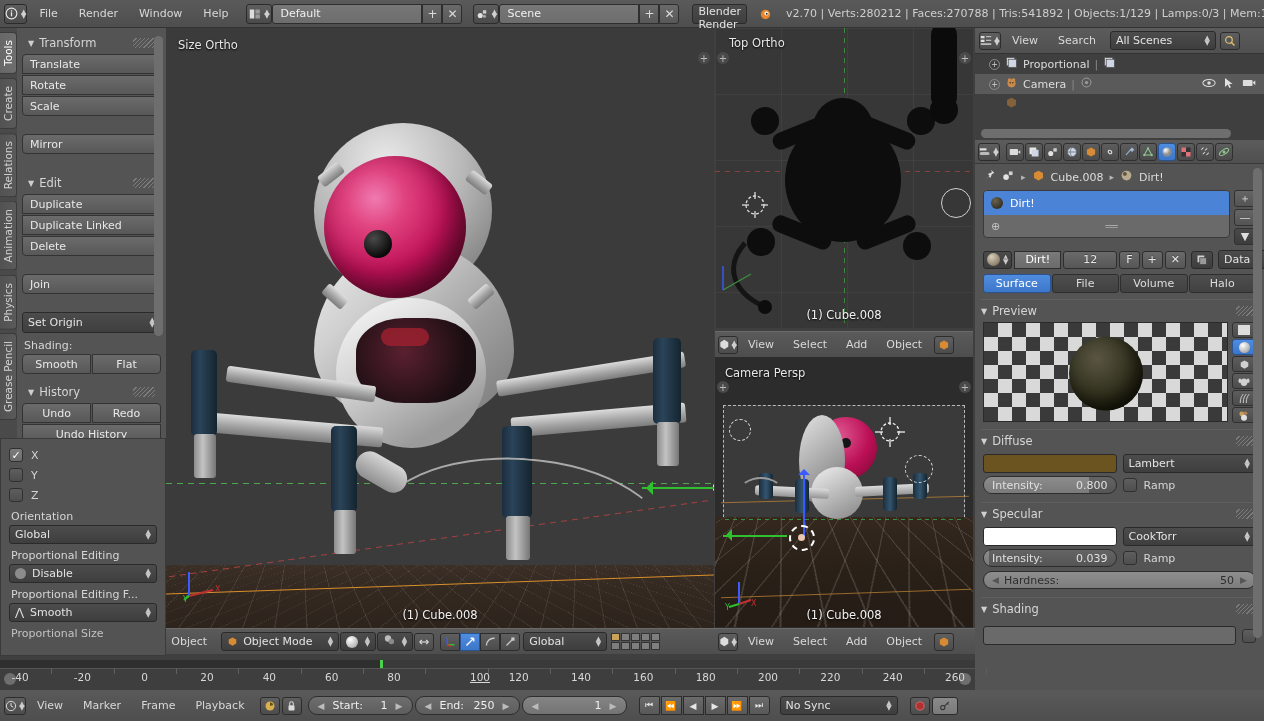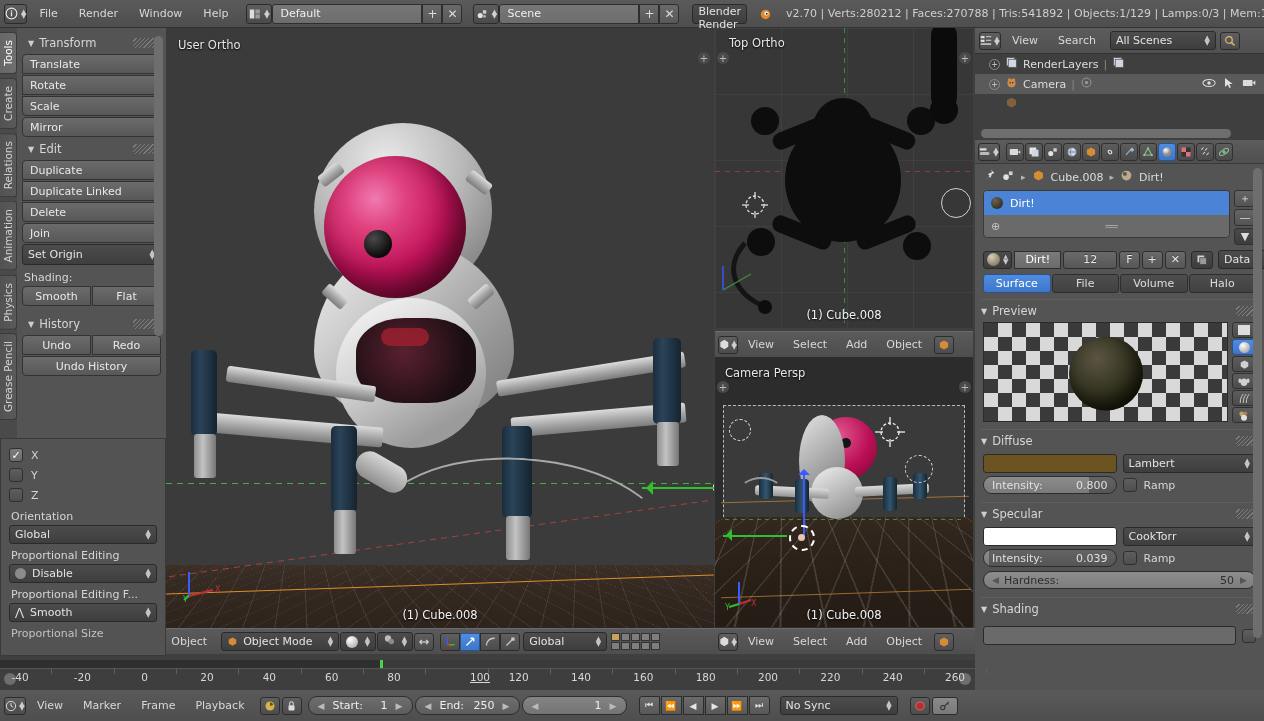--- a/index.html
+++ b/index.html
@@ -107,21 +107,21 @@
   }
   .vtab.active { background: linear-gradient(to right,#6f6f6f,#676767); color:#fff; }
   #toolpanel { position:absolute; left:17px; top:0; width:149px; height:600px; background:#545454; padding:4px 5px 0 5px; overflow:hidden;}
   .tbtn {
     background: linear-gradient(to bottom,#6b6b6b,#585858);
     border:1px solid #333; color:#e8e8e8;
     height:20px; display:flex; align-items:center; padding-left:7px;
     margin-bottom:1px; cursor:pointer; font-size:11px;
   }
   .tbtn:first-of-type { border-radius:4px 4px 0 0; }
-  .tgroup { margin-bottom:1px; }
+  .tgroup { margin-bottom:18px; }
   .tgroup .tbtn:first-child { border-radius:4px 4px 0 0; }
   .tgroup .tbtn:last-child { border-radius:0 0 4px 4px; }
   .tgroup .tbtn:only-child { border-radius:4px; }
 
   
   #popover {
     position:absolute; left:0; top:410px; width:166px; height:218px;
     background:#535353; border:1px solid #3a3a3a;
     padding:6px 8px; z-index:20;
   }
@@ -508,21 +508,21 @@
     <div class="gizmo" style="left:17px;bottom:22px;">
       <svg width="44" height="44" viewBox="0 0 44 44">
         <line x1="6" y1="36" x2="6" y2="12" stroke="#3a5bff" stroke-width="2"></line>
         <line x1="6" y1="36" x2="30" y2="30" stroke="#c03030" stroke-width="2"></line>
         <line x1="6" y1="36" x2="1" y2="40" stroke="#2fbf2f" stroke-width="2"></line>
         <text x="0" y="42" fill="#2fbf2f" font-size="8">Y</text>
         <text x="32" y="32" fill="#c03030" font-size="8">X</text>
       </svg>
     </div>
 
-    <div class="vp-label" style="left:12px;top:10px;">User Ortho</div>
+    <div class="vp-label" style="left:12px;top:10px;">Size Ortho</div>
     <div class="vp-objname">(1) Cube.008</div>
 
     <div style="position:absolute;right:4px;top:24px;width:12px;height:12px;border-radius:50%;background:#4a4a4a;color:#bbb;display:flex;align-items:center;justify-content:center;font-size:10px;">+</div>
   </div>
 
   <div id="vp-top">
     <div style="position:absolute;inset:0;background:
       repeating-linear-gradient(to right, rgba(255,255,255,.045) 0 1px, transparent 1px 66px),
       repeating-linear-gradient(to bottom, rgba(255,255,255,.045) 0 1px, transparent 1px 66px),
       #373737;"></div>
@@ -810,21 +810,21 @@
 
     <div style="position:relative;height:86px;overflow:hidden;">
       <div class="out-row">
         <span class="tree-dot">+</span>
         <span>
           <svg width="13" height="13" viewBox="0 0 16 16">
               <rect x="2" y="2" width="10" height="10" fill="#e6e6e6" stroke="#555"></rect>
               <rect x="4" y="4" width="10" height="10" fill="#cfd7e6" stroke="#555"></rect>
             </svg>
         </span>
-        <span>RenderLayers</span>
+        <span>Proportional</span>
         <span style="color:#888;">|</span>
         <span>
           <svg width="13" height="13" viewBox="0 0 16 16">
               <rect x="2" y="2" width="10" height="10" fill="#e6e6e6" stroke="#555"></rect>
               <rect x="4" y="4" width="10" height="10" fill="#cfd7e6" stroke="#555"></rect>
             </svg>
         </span>
       </div>
       <div class="out-row sel">
         <span class="tree-dot">+</span>

